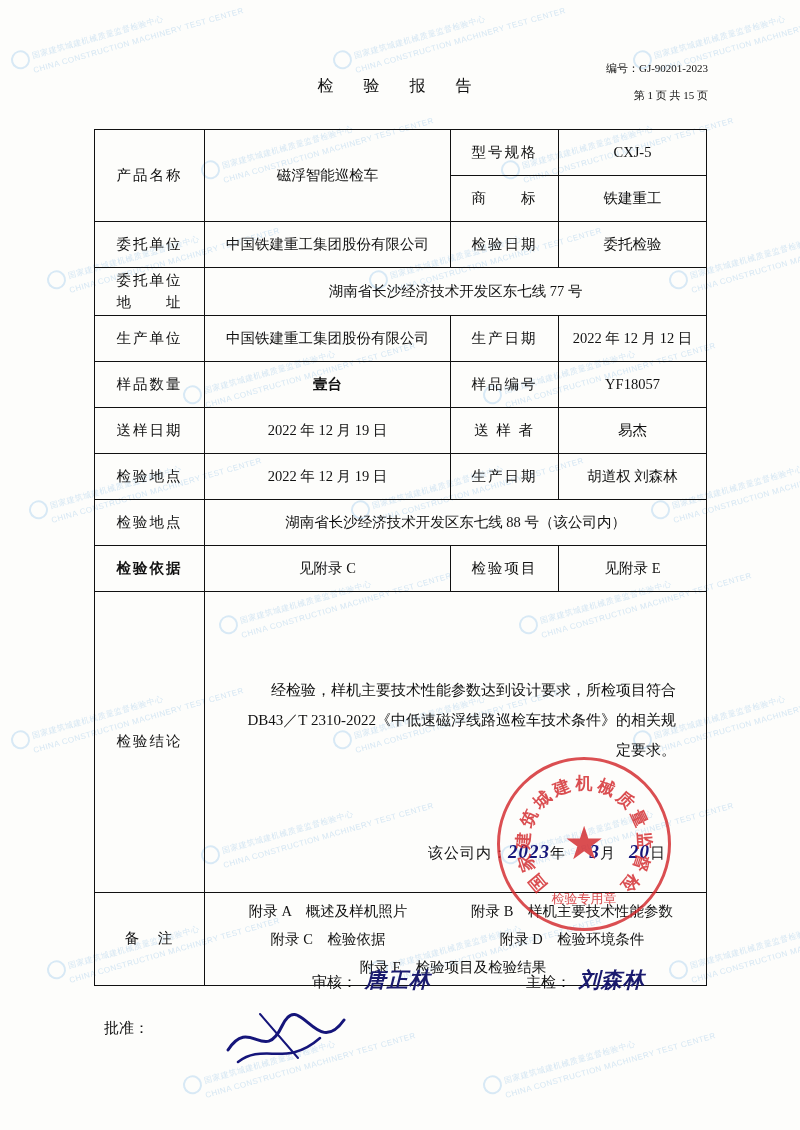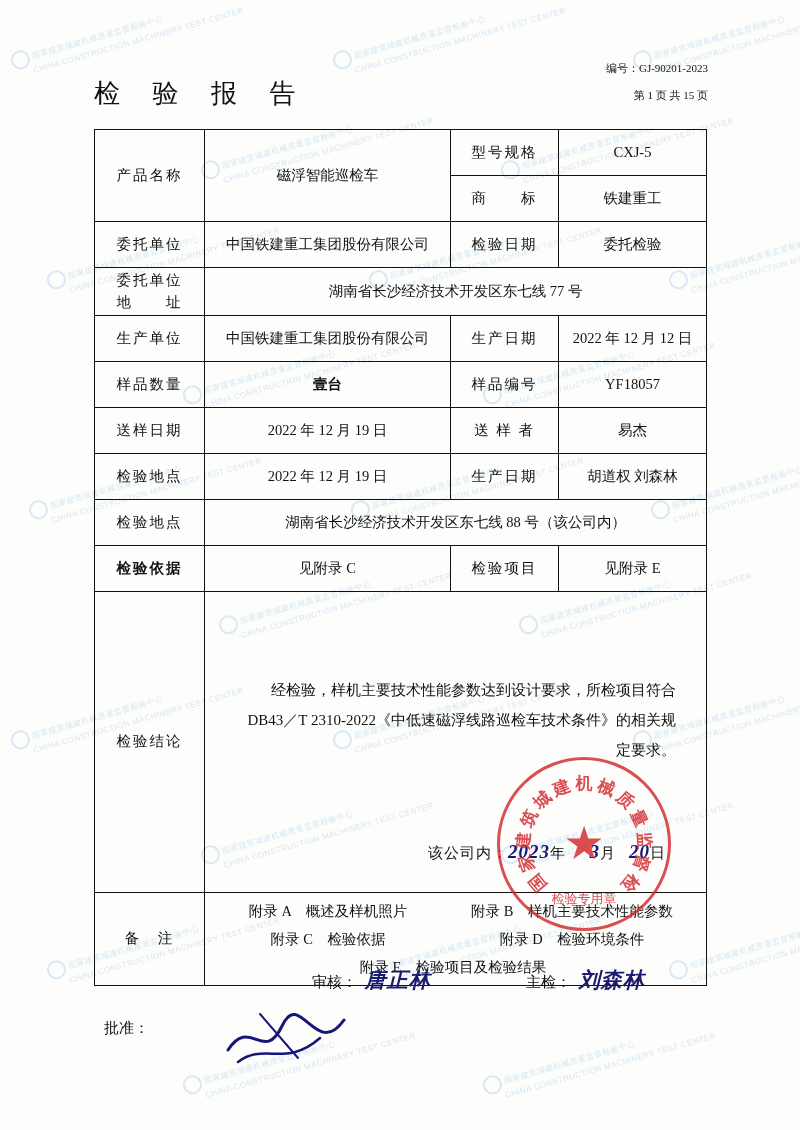--- a/index.html
+++ b/index.html
@@ -64,21 +64,22 @@
     font-size: 15px;
     line-height: 27px;
     color: #111;
     letter-spacing: 1px;
   }
   .doc-title {
     position: absolute;
     left: 0;
     right: 0;
     top: 21px;
-    font-size: 26px;
+    text-align: center;
+    font-size: 16px;
     letter-spacing: 13px;
     color: #111;
     font-weight: 500;
   }
   .header-right {
     position: absolute;
     right: 0;
     top: 0;
     text-align: right;
     font-size: 11px;

